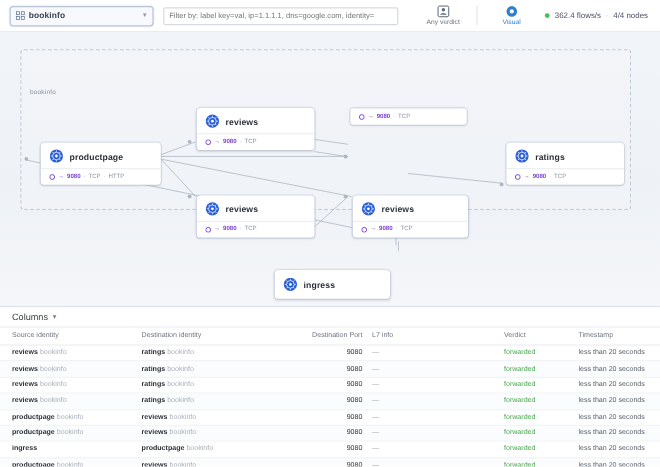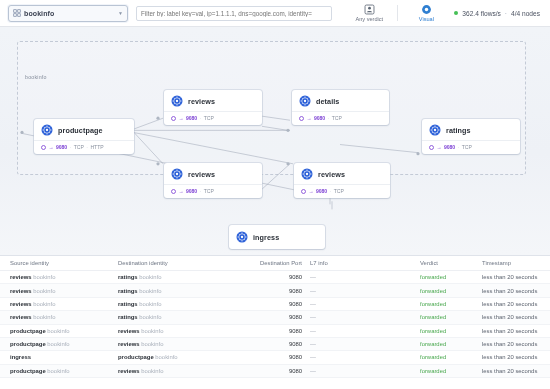--- a/index.html
+++ b/index.html
@@ -275,38 +275,20 @@
           </svg>
           <span class="port-arrow">→</span>
           <span class="port-num">9080</span>
           <span class="port-dot">·</span>
           <span class="port-proto">TCP</span>
         </div>
       </div>
     </div>
 
     <div class="node" style="left:292px; top:63px; width:97px;">
-      <div class="node-head">
-        <svg class="k8s-ico" viewBox="0 0 24 24">
-          <circle cx="12" cy="12" r="11" fill="#2a5fd8"></circle>
-          <circle cx="12" cy="12" r="6.4" fill="none" stroke="#ffffff" stroke-width="1.2"></circle>
-          <circle cx="12" cy="12" r="2.3" fill="#ffffff"></circle>
-          <g stroke="#ffffff" stroke-width="1.1">
-            <path d="M12 2.6 L12 5.6"></path>
-              <path d="M12 18.4 L12 21.4"></path>
-            <path d="M2.6 12 L5.6 12"></path>
-              <path d="M18.4 12 L21.4 12"></path>
-            <path d="M5.3 5.3 L7.4 7.4"></path>
-              <path d="M16.6 16.6 L18.7 18.7"></path>
-            <path d="M18.7 5.3 L16.6 7.4"></path>
-              <path d="M7.4 16.6 L5.3 18.7"></path>
-          </g>
-        </svg>
-        <span class="node-title">details</span>
-      </div>
       <div class="node-ports">
         <div class="port-row">
           <svg class="port-ico" viewBox="0 0 10 10">
             <circle cx="5" cy="5" r="4" fill="none" stroke="#7b3fd4" stroke-width="1.6"></circle>
           </svg>
           <span class="port-arrow">→</span>
           <span class="port-num">9080</span>
           <span class="port-dot">·</span>
           <span class="port-proto">TCP</span>
         </div>
@@ -426,20 +408,24 @@
               <path d="M7.4 16.6 L5.3 18.7"></path>
           </g>
         </svg>
         <span class="node-title">ingress</span>
       </div>
     </div>
   </div>
 
   <div class="table-panel">
 
+    <div class="columns-bar">
+      <span class="ctext">Columns</span>
+      <span class="cchev">▾</span>
+    </div>
 
     <table>
       <thead>
         <tr>
           <th class="c-src">Source identity</th>
           <th class="c-dst">Destination identity</th>
           <th class="c-port">Destination Port</th>
           <th class="c-l7">L7 info</th>
           <th class="c-verd">Verdict</th>
           <th class="c-time">Timestamp</th>

